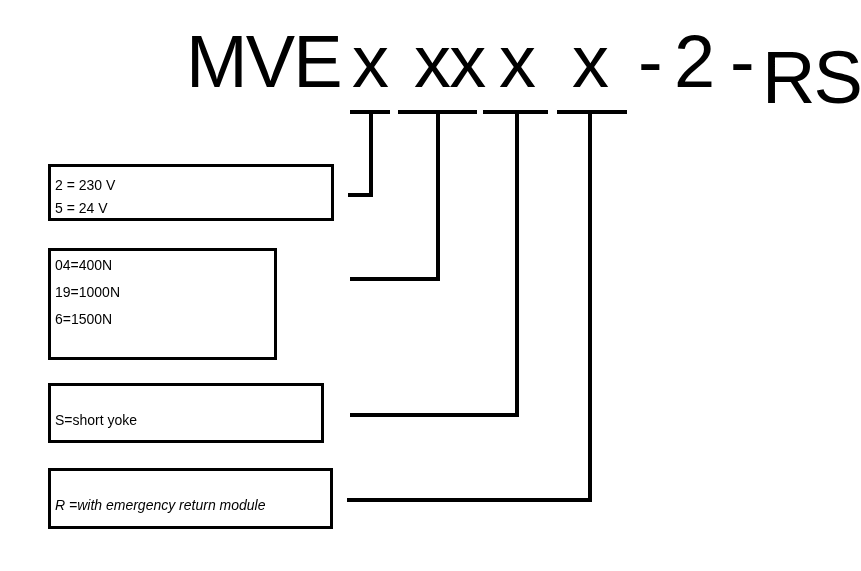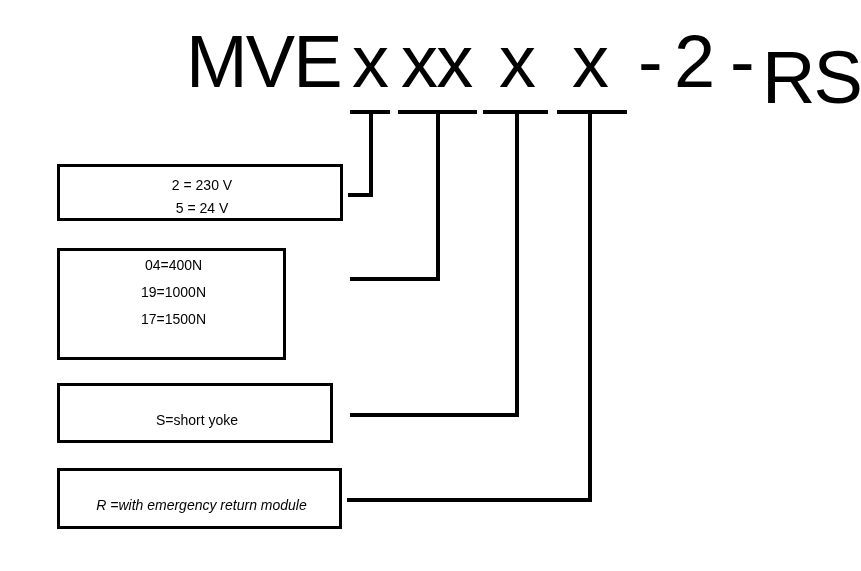--- a/index.html
+++ b/index.html
@@ -18,21 +18,21 @@
     position:absolute;
     top:25px;
     font-size:74px;
     line-height:1;
     letter-spacing:-0.025em;
     color:var(--ink);
     white-space:pre;
   }
   .tp-family    { left:186px; }
   .tp-xvolt     { left:352px; }
-  .tp-xforce    { left:401px; }
+  .tp-xforce    { left:414px; }
   .tp-xyoke     { left:499px; }
   .tp-xemerg    { left:572px; }
   .tp-dash1     { left:638px; }
   .tp-fixed2    { left:674px; }
   .tp-dash2     { left:730px; }
   .tp-suffix    { left:762px;margin-top:16px; }
   
   .hline, .vline { position:absolute; background:var(--ink); }
   .hline { height:4px; }
   .vline { width:4px; }
@@ -44,27 +44,26 @@
   .v2 { left:436px; top:110px; height:171px; }
   .v3 { left:515px; top:110px; height:307px; }
   .v4 { left:588px; top:110px; height:392px; }
   .c1 { left:348px; top:193px; width:25px; }
   .c2 { left:350px; top:277px; width:90px; }
   .c3 { left:350px; top:413px; width:169px; }
   .c4 { left:347px; top:498px; width:245px; }
   
   .box {
     position:absolute;
-    left:57px;
+    left:48px;
     border:3px solid var(--ink);
     background:var(--bg);
     font-size:14px;
     padding-left:4px;
     color:var(--ink);
-    text-align:center;
   }
   .box .box-line { white-space:pre; }
   .box1 { top:164px; width:286px; height:57px;  padding-top:7px; }
   .box1 .box-line { line-height:23px; }
   .box2 { top:248px; width:229px; height:112px; padding-top:1px; }
   .box2 .box-line { line-height:27px; }
   .box3 { top:383px; width:276px; height:60px;  padding-top:26px; }
   .box3 .box-line { line-height:16px; }
   .box4 { top:468px; width:285px; height:61px;  padding-top:26px; }
   .box4 .box-line { line-height:16px;font-style:italic; }
@@ -102,21 +101,21 @@
   <div class="hline c4"></div>
 
   <div class="box box1">
     <div class="box-line">2 = 230 V</div>
     <div class="box-line">5 = 24 V</div>
   </div>
 
   <div class="box box2">
     <div class="box-line">04=400N</div>
     <div class="box-line">19=1000N</div>
-    <div class="box-line">17=1500N</div>
+    <div class="box-line">6=1500N</div>
   </div>
 
   <div class="box box3">
     <div class="box-line">S=short yoke</div>
   </div>
 
   <div class="box box4">
     <div class="box-line">R =with emergency return module</div>
   </div>
 

